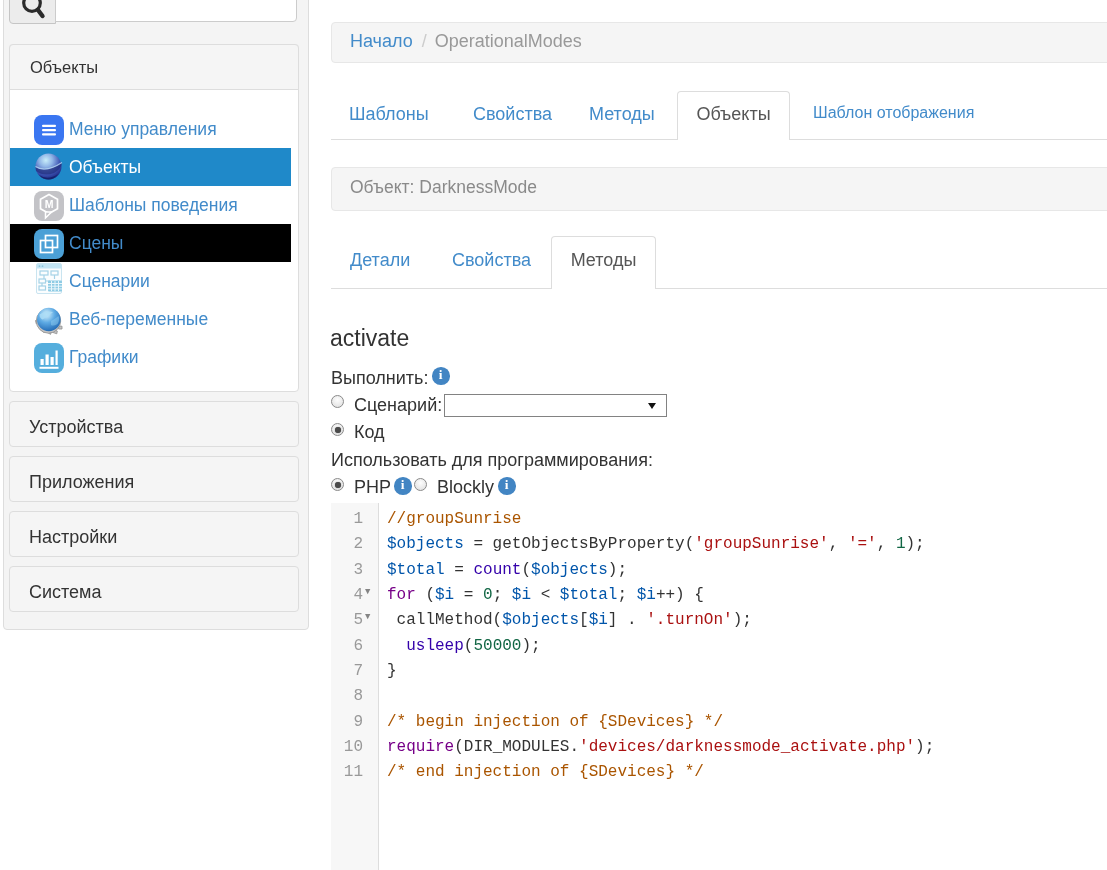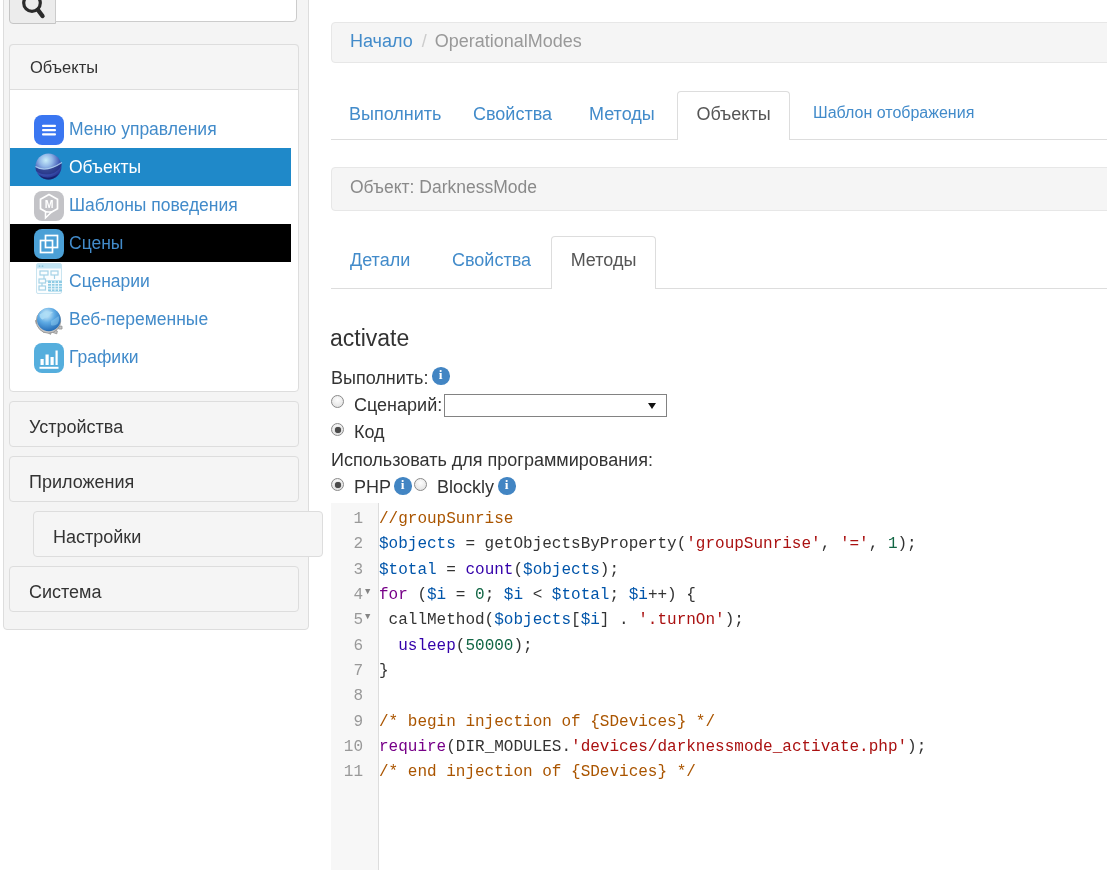--- a/index.html
+++ b/index.html
@@ -22,21 +22,21 @@
 .tabline{left:331px;width:776px;height:0;border-bottom:1px solid #ddd;}
 .tabbox{background:#fff;border:1px solid #ddd;border-bottom:none;border-radius:4px 4px 0 0;}
 .radio{width:13px;height:13px;border-radius:50%;border:1px solid #8a8a8a;background:radial-gradient(circle at 50% 35%,#fdfdfd,#ddd);}
 .radio.on::after{content:"";position:absolute;left:2.5px;top:2.5px;width:6.5px;height:6.5px;border-radius:50%;background:#4a4a4a;box-shadow:0 0 1px #4a4a4a;}
 .info{width:17.5px;height:17.5px;border-radius:50%;background:#4285c3;color:#fff;font-family:"Liberation Serif",serif;font-weight:bold;font-size:13.5px;text-align:center;line-height:16.5px;}
 .lbl{font-size:18px;color:#333;}
 
 #cm{left:331px;top:503px;width:776px;height:380px;background:#fff;font-family:"Liberation Mono",monospace;font-size:16px;line-height:25.33px;}
 #gutter{position:absolute;left:0;top:0;width:47.5px;height:380px;background:#f7f7f7;border-right:1px solid #ddd;}
 .ln{position:absolute;width:32px;text-align:right;color:#999;font-size:16px;}
-.cl{position:absolute;left:48px;white-space:pre;text-align:center;}
+.cl{position:absolute;left:56px;white-space:pre;text-align:center;}
 .cmt{color:#a50;}.str{color:#a11;}.kw{color:#708;}.bi{color:#30a;}.v2{color:#05a;}.num{color:#164;}
 .fold{position:absolute;left:34px;color:#848484;font-size:9px;}
 </style></head>
 <body>
 
 <div id="sidewrap" class="abs"></div>
 <div id="searchbtn" class="abs">
   <svg width="45" height="36" viewBox="0 0 45 36" style="position:absolute;left:0;top:0;">
     <circle cx="22" cy="16" r="8.3" fill="none" stroke="#2b2b2b" stroke-width="3.2"></circle>
     <line x1="28" y1="23" x2="32.5" y2="29" stroke="#2b2b2b" stroke-width="4.4" stroke-linecap="round"></line>
@@ -131,30 +131,30 @@
       <rect x="11.5" y="11.5" width="3.2" height="10.5" fill="#fff"></rect>
       <rect x="16.5" y="14" width="3.2" height="8" fill="#fff"></rect>
       <rect x="21.5" y="7.5" width="2.2" height="14.5" fill="#fff"></rect>
       <rect x="5.5" y="23.8" width="19" height="2" fill="#fff"></rect>
     </svg>
   <span class="txt">Графики</span>
 </div>
 
 <div class="acc abs" style="top:401px;">Устройства</div>
 <div class="acc abs" style="top:456px;">Приложения</div>
-<div class="acc abs" style="top:511px;margin-left:24px;">Настройки</div>
+<div class="acc abs" style="top:511px;">Настройки</div>
 <div class="acc abs" style="top:566px;">Система</div>
 
 <div class="bar abs" style="top:22px;height:41px;">
   <span class="abs" style="left:18px;top:8px;font-size:18px;"><a class="blue">Начало</a><span style="color:#ccc;margin:0 8px 0 9px;">/</span><span style="color:#999;">OperationalModes</span></span>
 </div>
 
 <div class="tabline abs" style="top:139px;"></div>
 <div class="abs tabbox" style="left:677px;top:91px;width:113px;height:49px;"></div>
-<span class="abs blue" style="left:349px;top:104px;font-size:18px;">Выполнить</span>
+<span class="abs blue" style="left:349px;top:104px;font-size:18px;">Шаблоны</span>
 <span class="abs blue" style="left:473px;top:104px;font-size:18px;">Свойства</span>
 <span class="abs blue" style="left:589px;top:104px;font-size:18px;">Методы</span>
 <span class="abs" style="left:677px;top:104px;width:113px;text-align:center;font-size:18px;color:#555;">Объекты</span>
 <span class="abs blue" style="left:813px;top:104px;font-size:16px;">Шаблон отображения</span>
 
 <div class="bar abs" style="top:167px;height:44px;">
   <span class="abs" style="left:18px;top:9px;font-size:17.5px;color:#8a8a8a;">Объект: DarknessMode</span>
 </div>
 
 <div class="tabline abs" style="top:288px;"></div>

